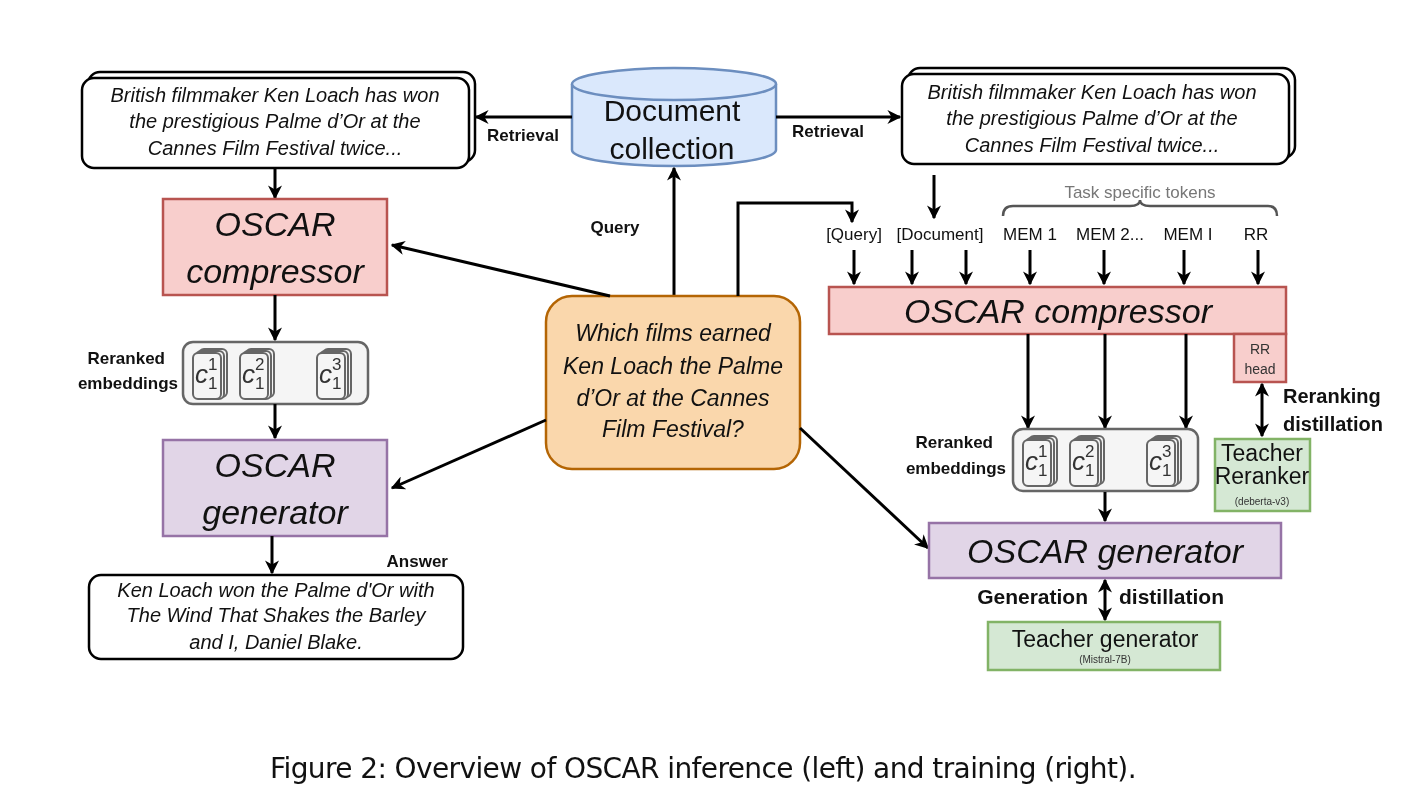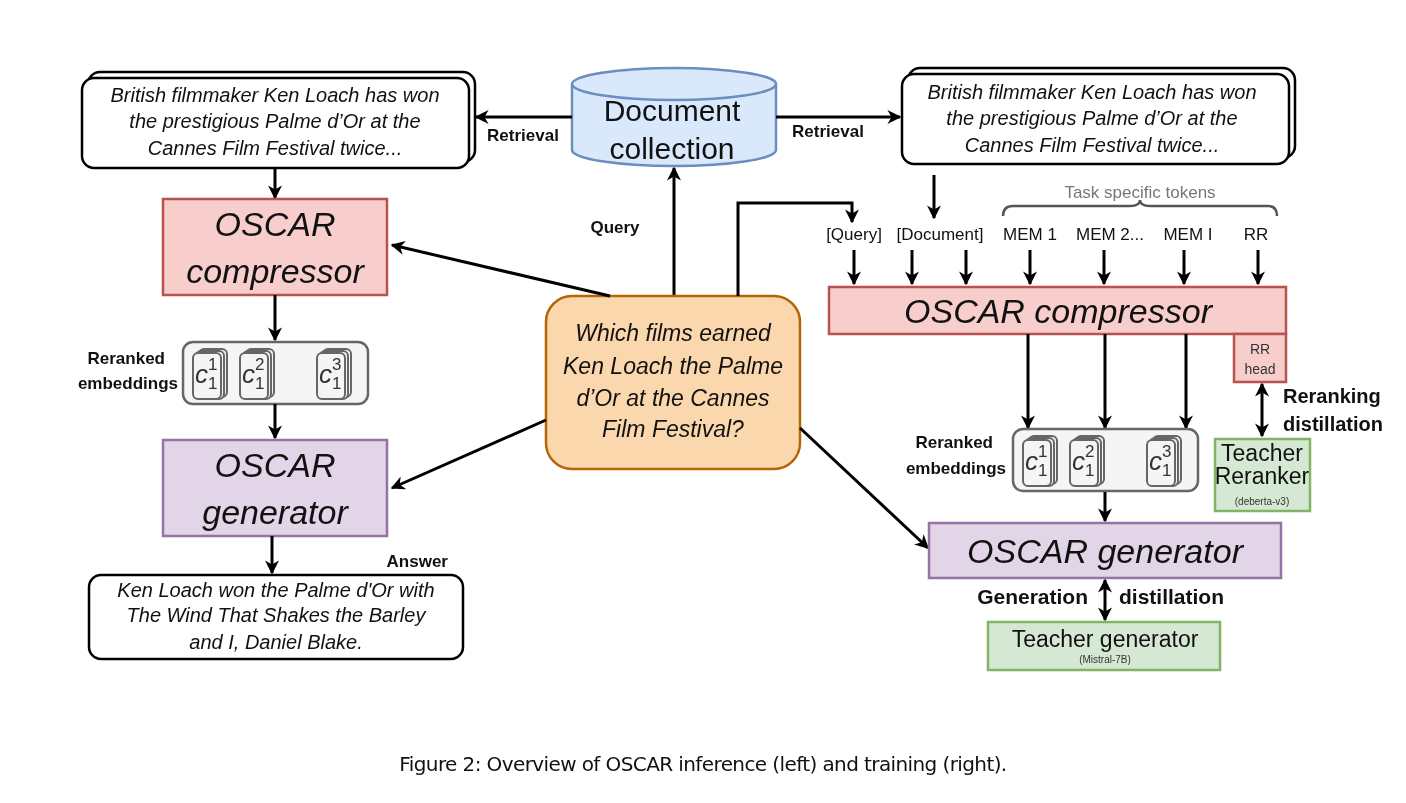--- a/index.html
+++ b/index.html
@@ -1,19 +1,19 @@
 <!DOCTYPE html>
 <html><head>
 <meta charset="utf-8">
 <style>
   html, body { margin:0; padding:0; background:#ffffff; }
   body { width:1406px; height:803px; position:relative; overflow:hidden; font-family:"Liberation Sans", sans-serif; }
   #diagram { position:absolute; left:0; top:0; }
   .caption { position:absolute; left:0; top:752px; width:1406px; text-align:center;
-    font-family:"DejaVu Sans", sans-serif; font-size:20px; color:#111; letter-spacing:-0.6px; }
+    font-family:"DejaVu Sans", sans-serif; font-size:28px; color:#111; letter-spacing:-0.6px; }
   svg text { font-family:"Liberation Sans", sans-serif; }
 </style>
 </head>
 <body>
 
 <svg id="diagram" width="1406" height="740" viewBox="0 0 1406 740" xmlns="http://www.w3.org/2000/svg">
   <defs>
     <marker id="ah" viewBox="0 0 10 10" refX="9" refY="5" markerWidth="7" markerHeight="7" orient="auto-start-reverse" markerUnits="userSpaceOnUse">
       <path d="M0,0 L10,5 L0,10 L3,5 z" fill="#000"></path>
     </marker>

